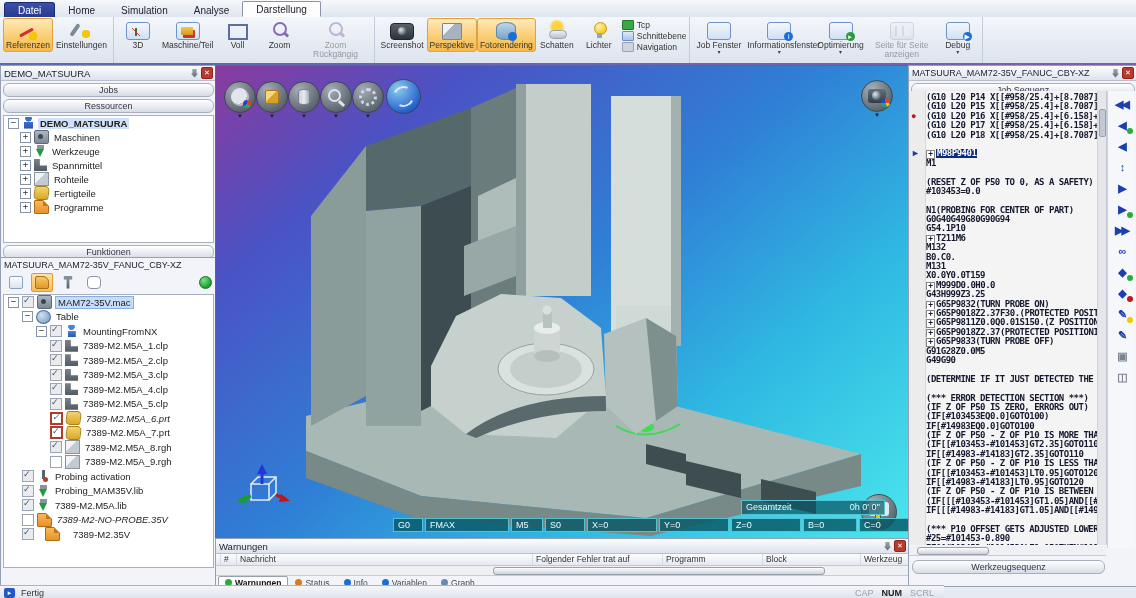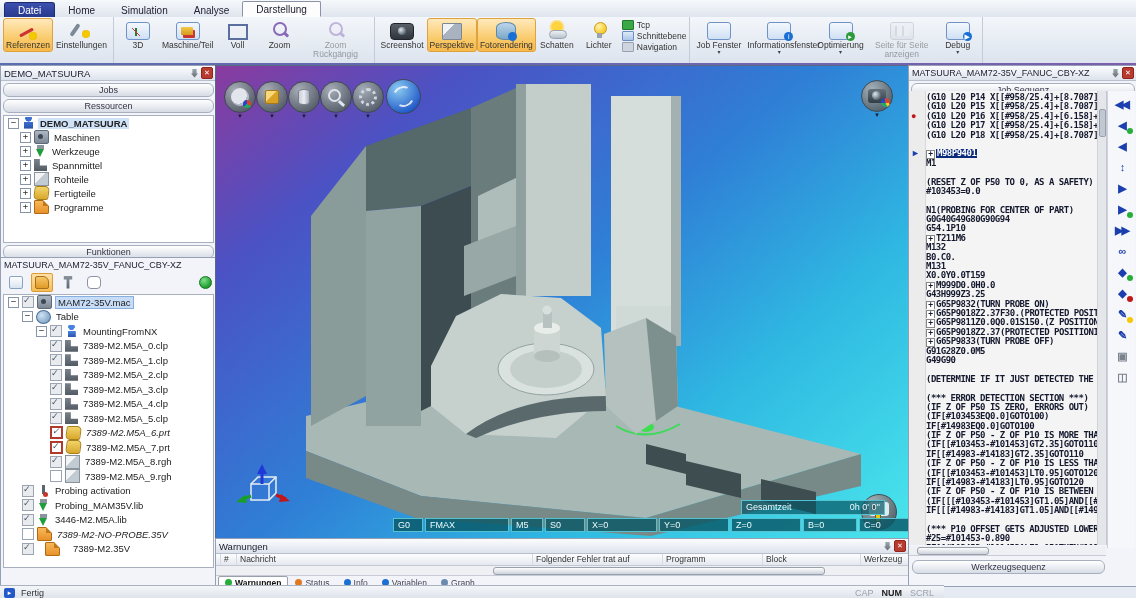--- a/index.html
+++ b/index.html
@@ -375,25 +375,20 @@
       </div>
       <div class="trow" style="padding-left: 32px; height: 14.5px;">
         <div class="exp">−</div>
         <div class="cb ck dim"></div>
         <div class="ti ti-mount"></div>
         <div class="lab">MountingFromNX</div>
       </div>
       <div class="trow" style="padding-left: 46px; height: 14.5px;">
         <div class="cb ck dim"></div>
         <div class="ti ti-clamp"></div>
-        <div class="lab">7389-M2.M5A_0.clp</div>
-      </div>
-      <div class="trow" style="padding-left: 46px; height: 14.5px;">
-        <div class="cb ck dim"></div>
-        <div class="ti ti-clamp"></div>
         <div class="lab">7389-M2.M5A_1.clp</div>
       </div>
       <div class="trow" style="padding-left: 46px; height: 14.5px;">
         <div class="cb ck dim"></div>
         <div class="ti ti-clamp"></div>
         <div class="lab">7389-M2.M5A_2.clp</div>
       </div>
       <div class="trow" style="padding-left: 46px; height: 14.5px;">
         <div class="cb ck dim"></div>
         <div class="ti ti-clamp"></div>
@@ -435,21 +430,21 @@
         <div class="lab">Probing activation</div>
       </div>
       <div class="trow" style="padding-left: 18px; height: 14.5px;">
         <div class="cb ck dim"></div>
         <div class="ti ti-tool"></div>
         <div class="lab">Probing_MAM35V.lib</div>
       </div>
       <div class="trow" style="padding-left: 18px; height: 14.5px;">
         <div class="cb ck dim"></div>
         <div class="ti ti-tool"></div>
-        <div class="lab">3446-M2.M5A.lib</div>
+        <div class="lab">7389-M2.M5A.lib</div>
       </div>
       <div class="trow" style="padding-left: 18px; height: 14.5px; font-style: italic;">
         <div class="cb"></div>
         <div class="ti ti-program"></div>
         <div class="lab">7389-M2-NO-PROBE.35V</div>
       </div>
       <div class="trow" style="padding-left: 18px; height: 14.5px; gap: 8px;">
         <div class="cb ck dim"></div>
         <div class="ti ti-program"></div>
         <div class="lab">7389-M2.35V</div>

